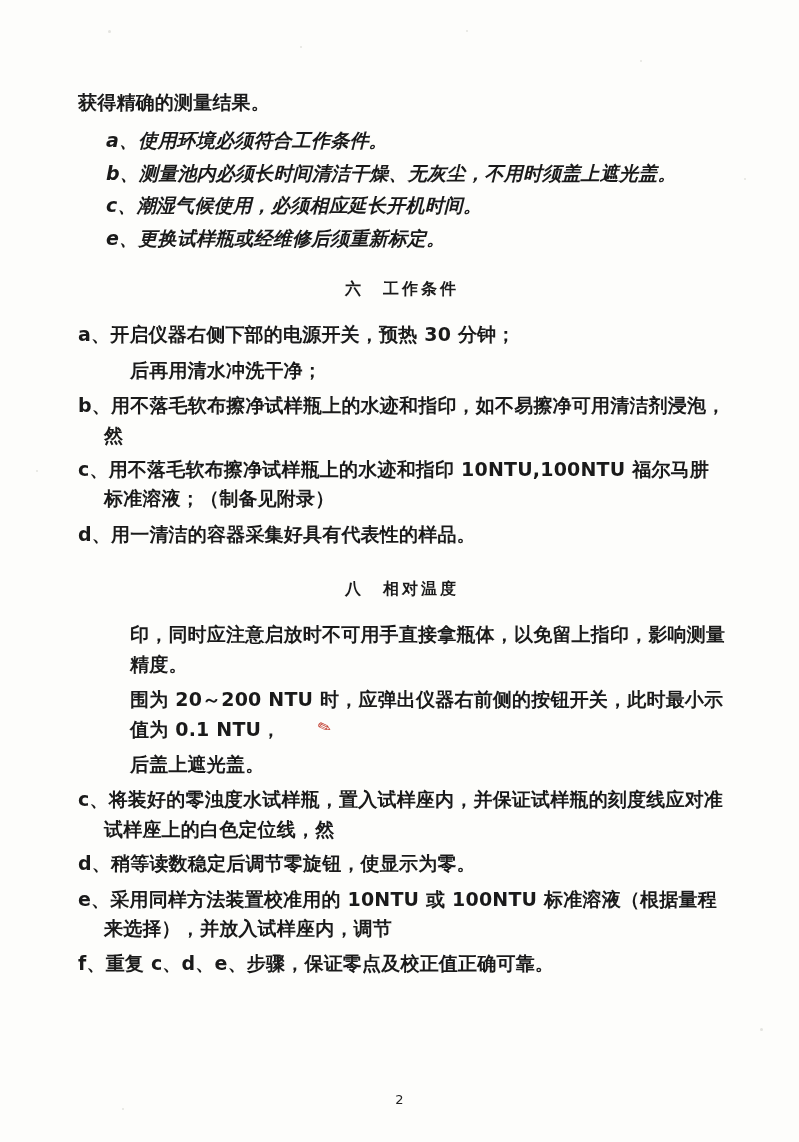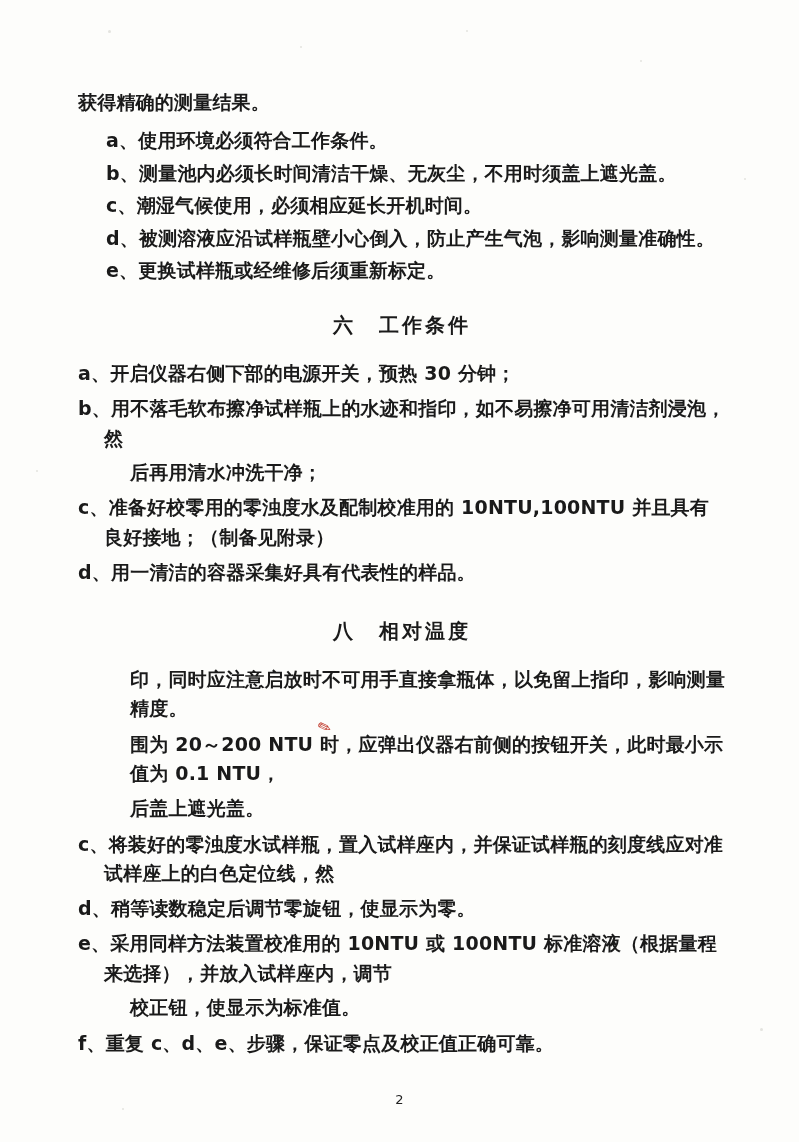--- a/index.html
+++ b/index.html
@@ -35,29 +35,29 @@
   .para {
     font-size: 19px;
     font-weight: bold;
     line-height: 1.55;
     margin: 0 0 5px 0;
     letter-spacing: .2px;
   }
   .lead {
     margin-bottom: 9px;
   }
-  .indent-1 { padding-left: 28px; }
+  .indent-1 { padding-left: 28px; font-style: italic; }
   .indent-0 { padding-left: 0px; }
   .hang-0 {
     padding-left: 26px;
     text-indent: -26px;
   }
   .section-title {
     text-align: center;
-    font-size: 20px;
+    font-size: 16px;
     font-weight: bold;
     margin: 26px 0 20px 0;
     letter-spacing: 3px;
   }
   .sec-gap-top { margin-top: 30px; }
   .group { margin-bottom: 0; }
   .list-item { margin-bottom: 6px; }
   .list-item-tight { margin-bottom: 3px; }
   .cont-line {
     padding-left: 52px;
@@ -102,43 +102,41 @@
   <div class="mark">✎</div>
 
   <div class="content">
 
     <p class="para lead indent-0">获得精确的测量结果。</p>
 
     <div class="group">
       <p class="para indent-1 list-item-tight">a、使用环境必须符合工作条件。</p>
       <p class="para indent-1 list-item-tight">b、测量池内必须长时间清洁干燥、无灰尘，不用时须盖上遮光盖。</p>
       <p class="para indent-1 list-item-tight">c、潮湿气候使用，必须相应延长开机时间。</p>
-      <p class="para indent-1 list-item-tight">d、被测溶液应沿试样瓶壁小心倒入，防止产生气泡，影响测量准确性。</p>
       <p class="para indent-1 list-item-tight">e、更换试样瓶或经维修后须重新标定。</p>
     </div>
 
     <h2 class="section-title">六　工作条件</h2>
 
     <div class="group">
       <p class="para hang-0 list-item">a、开启仪器右侧下部的电源开关，预热 30 分钟；</p>
+      <p class="para cont-line">后再用清水冲洗干净；</p>
       <p class="para hang-0">b、用不落毛软布擦净试样瓶上的水迹和指印，如不易擦净可用清洁剂浸泡，然</p>
-      <p class="para cont-line">后再用清水冲洗干净；</p>
-      <p class="para hang-0 list-item">c、准备好校零用的零浊度水及配制校准用的 10NTU,100NTU 并且具有良好接地；（制备见附录）</p>
+      <p class="para hang-0 list-item">c、用不落毛软布擦净试样瓶上的水迹和指印 10NTU,100NTU 福尔马肼标准溶液；（制备见附录）</p>
       <p class="para hang-0 list-item">d、用一清洁的容器采集好具有代表性的样品。</p>
     </div>
 
     <h2 class="section-title sec-gap-top">八　相对温度</h2>
     <div class="group">
       <p class="para cont-line">印，同时应注意启放时不可用手直接拿瓶体，以免留上指印，影响测量精度。</p>
       <p class="para cont-line">围为 20～200 NTU 时，应弹出仪器右前侧的按钮开关，此时最小示值为 0.1 NTU，</p>
       <p class="para cont-line">后盖上遮光盖。</p>
       <p class="para hang-0">c、将装好的零浊度水试样瓶，置入试样座内，并保证试样瓶的刻度线应对准试样座上的白色定位线，然</p>
       <p class="para hang-0 list-item">d、稍等读数稳定后调节零旋钮，使显示为零。</p>
       <p class="para hang-0">e、采用同样方法装置校准用的 10NTU 或 100NTU 标准溶液（根据量程来选择），并放入试样座内，调节</p>
-      <p class="para cont-line">校正钮，使显示为标准值。</p>
       <p class="para hang-0 list-item">f、重复 c、d、e、步骤，保证零点及校正值正确可靠。</p>
 
     </div>
 
   </div>
 
   <div class="page-number">2</div>
 </div>
 
 </body></html>

